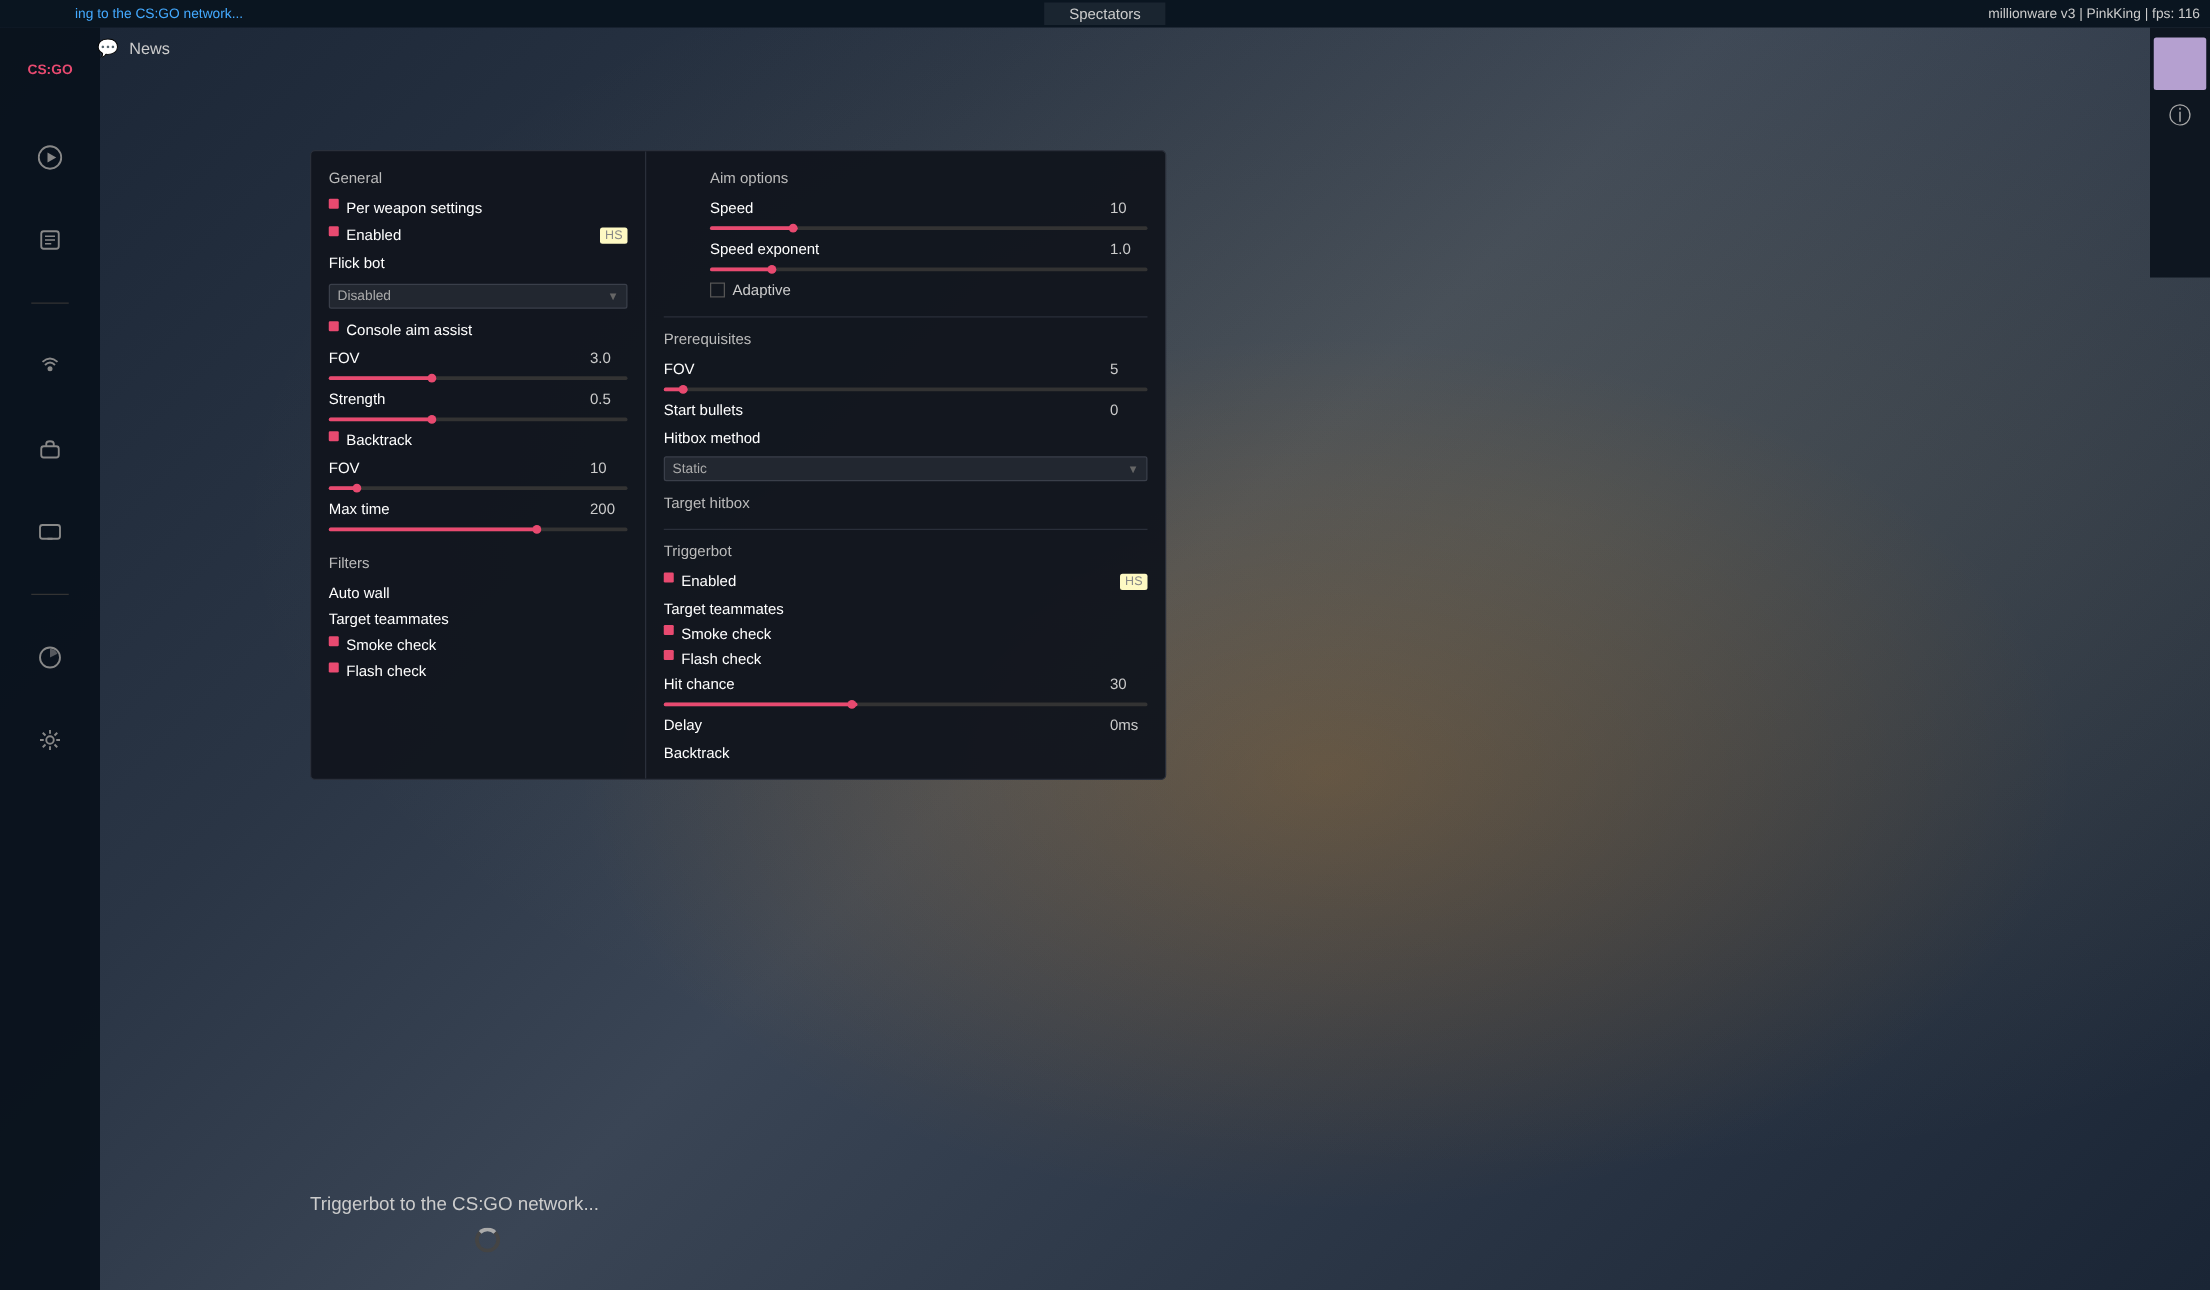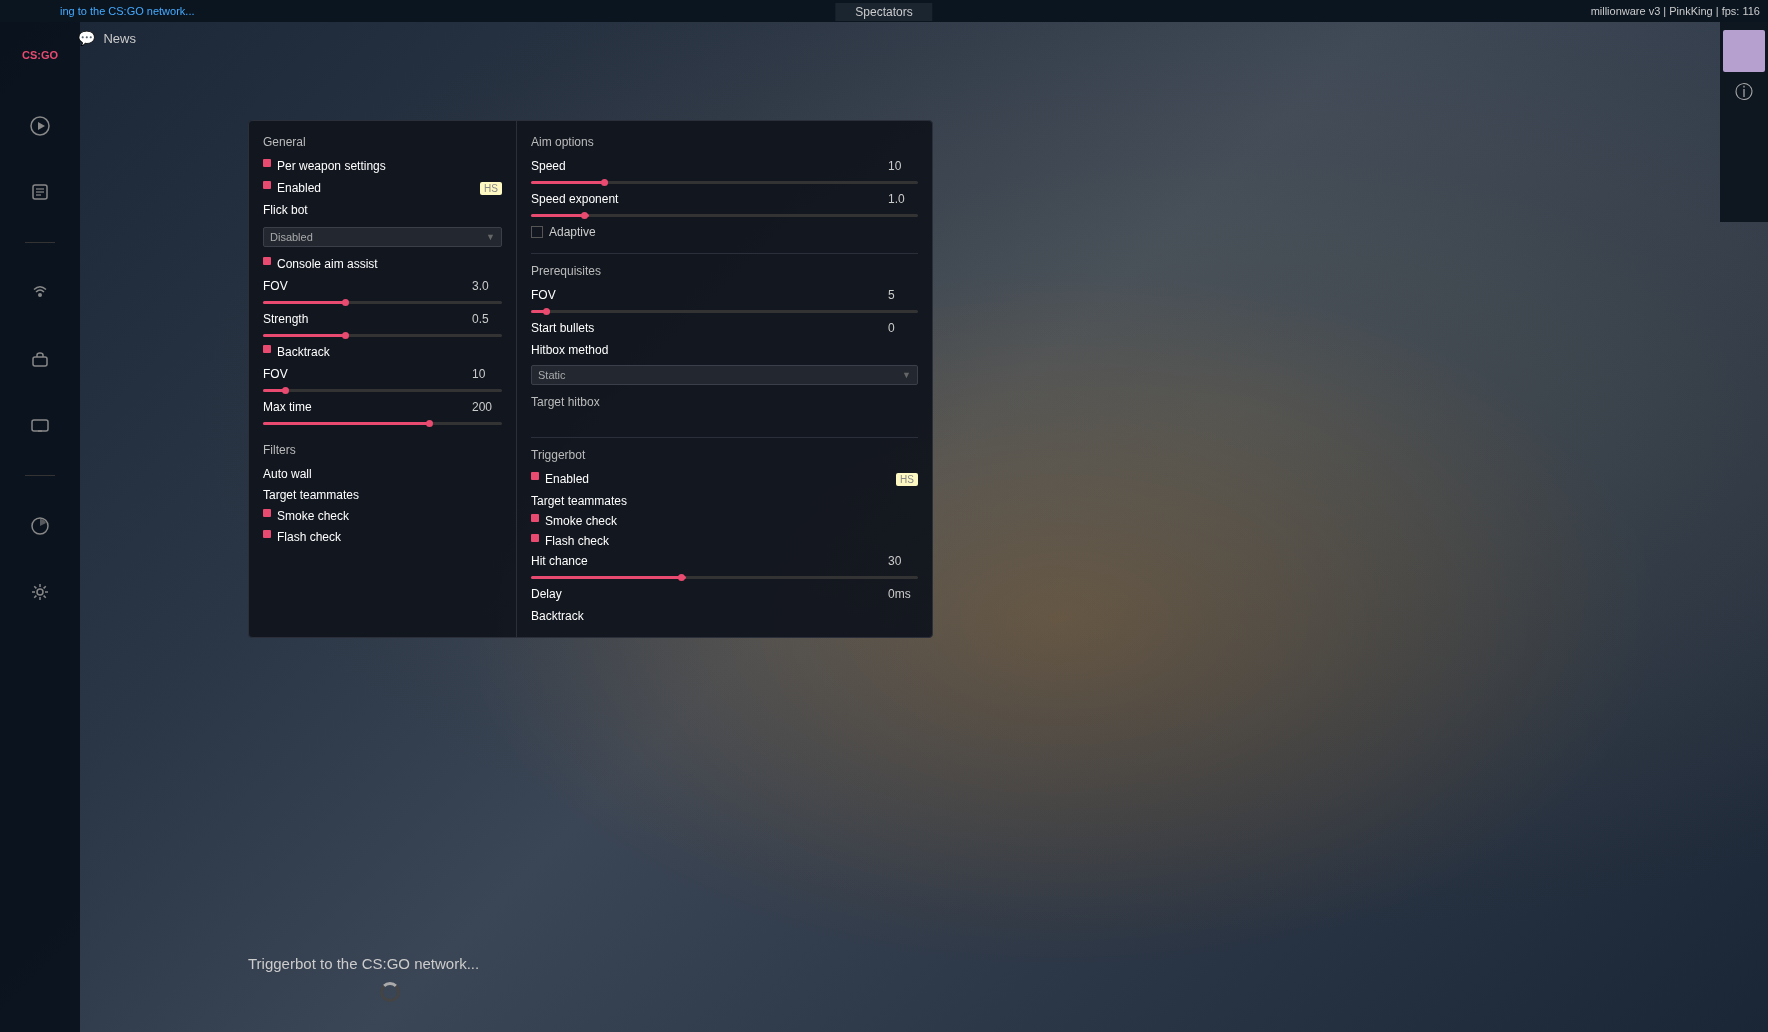--- a/index.html
+++ b/index.html
@@ -319,22 +319,22 @@
       border: none;
       border-top: 1px solid #2a2f3a;
       margin: 10px 0;
     }
 
     .filters-section {
       margin-top: 10px;
     }
 
     
-    .aim-section { margin-bottom: 14px; }
-    .prereq-section { margin-bottom: 28px; }
+    .aim-section { margin-bottom: 14px; margin-left: 37px; }
+    .prereq-section { margin-bottom: 14px; }
     .trigger-section {}
     .checkbox-label {
       color: #ccc;
       font-size: 12px;
     }
 
     
     .bottom-bar {
       position: absolute;
       bottom: 60px;

